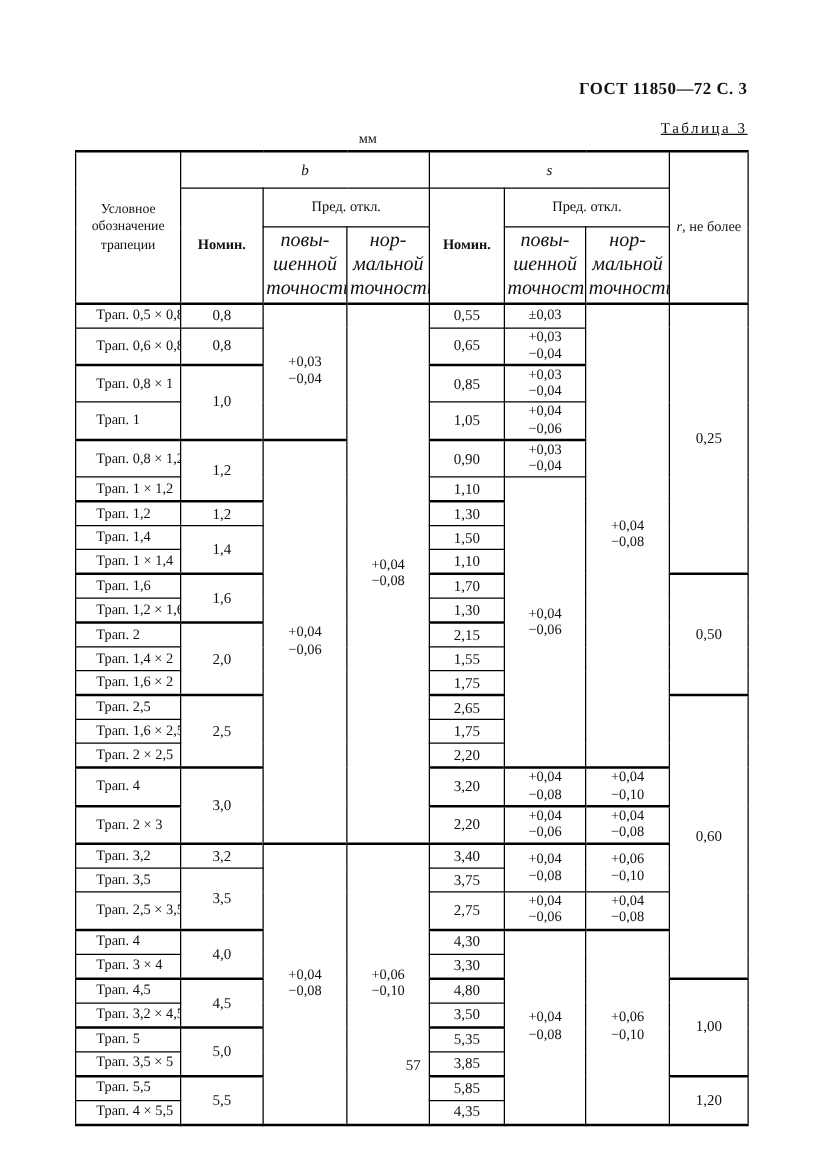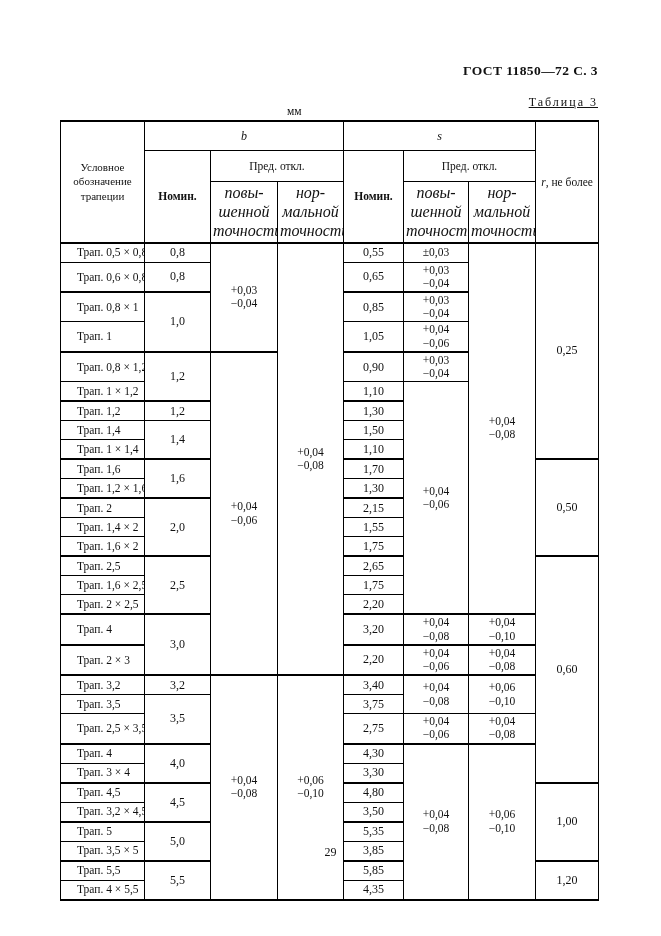--- a/index.html
+++ b/index.html
@@ -281,13 +281,13 @@
         <td class="c5">5,85</td>
         <td rowspan="2" class="c8">1,20</td>
       </tr>
       <tr>
         <td class="c1">Трап. 4 × 5,5</td>
         <td class="c5">4,35</td>
       </tr>
     </tbody>
 </table>
 
-<div class="page-number">29</div>
+<div class="page-number">57</div>
 
 </body></html>

